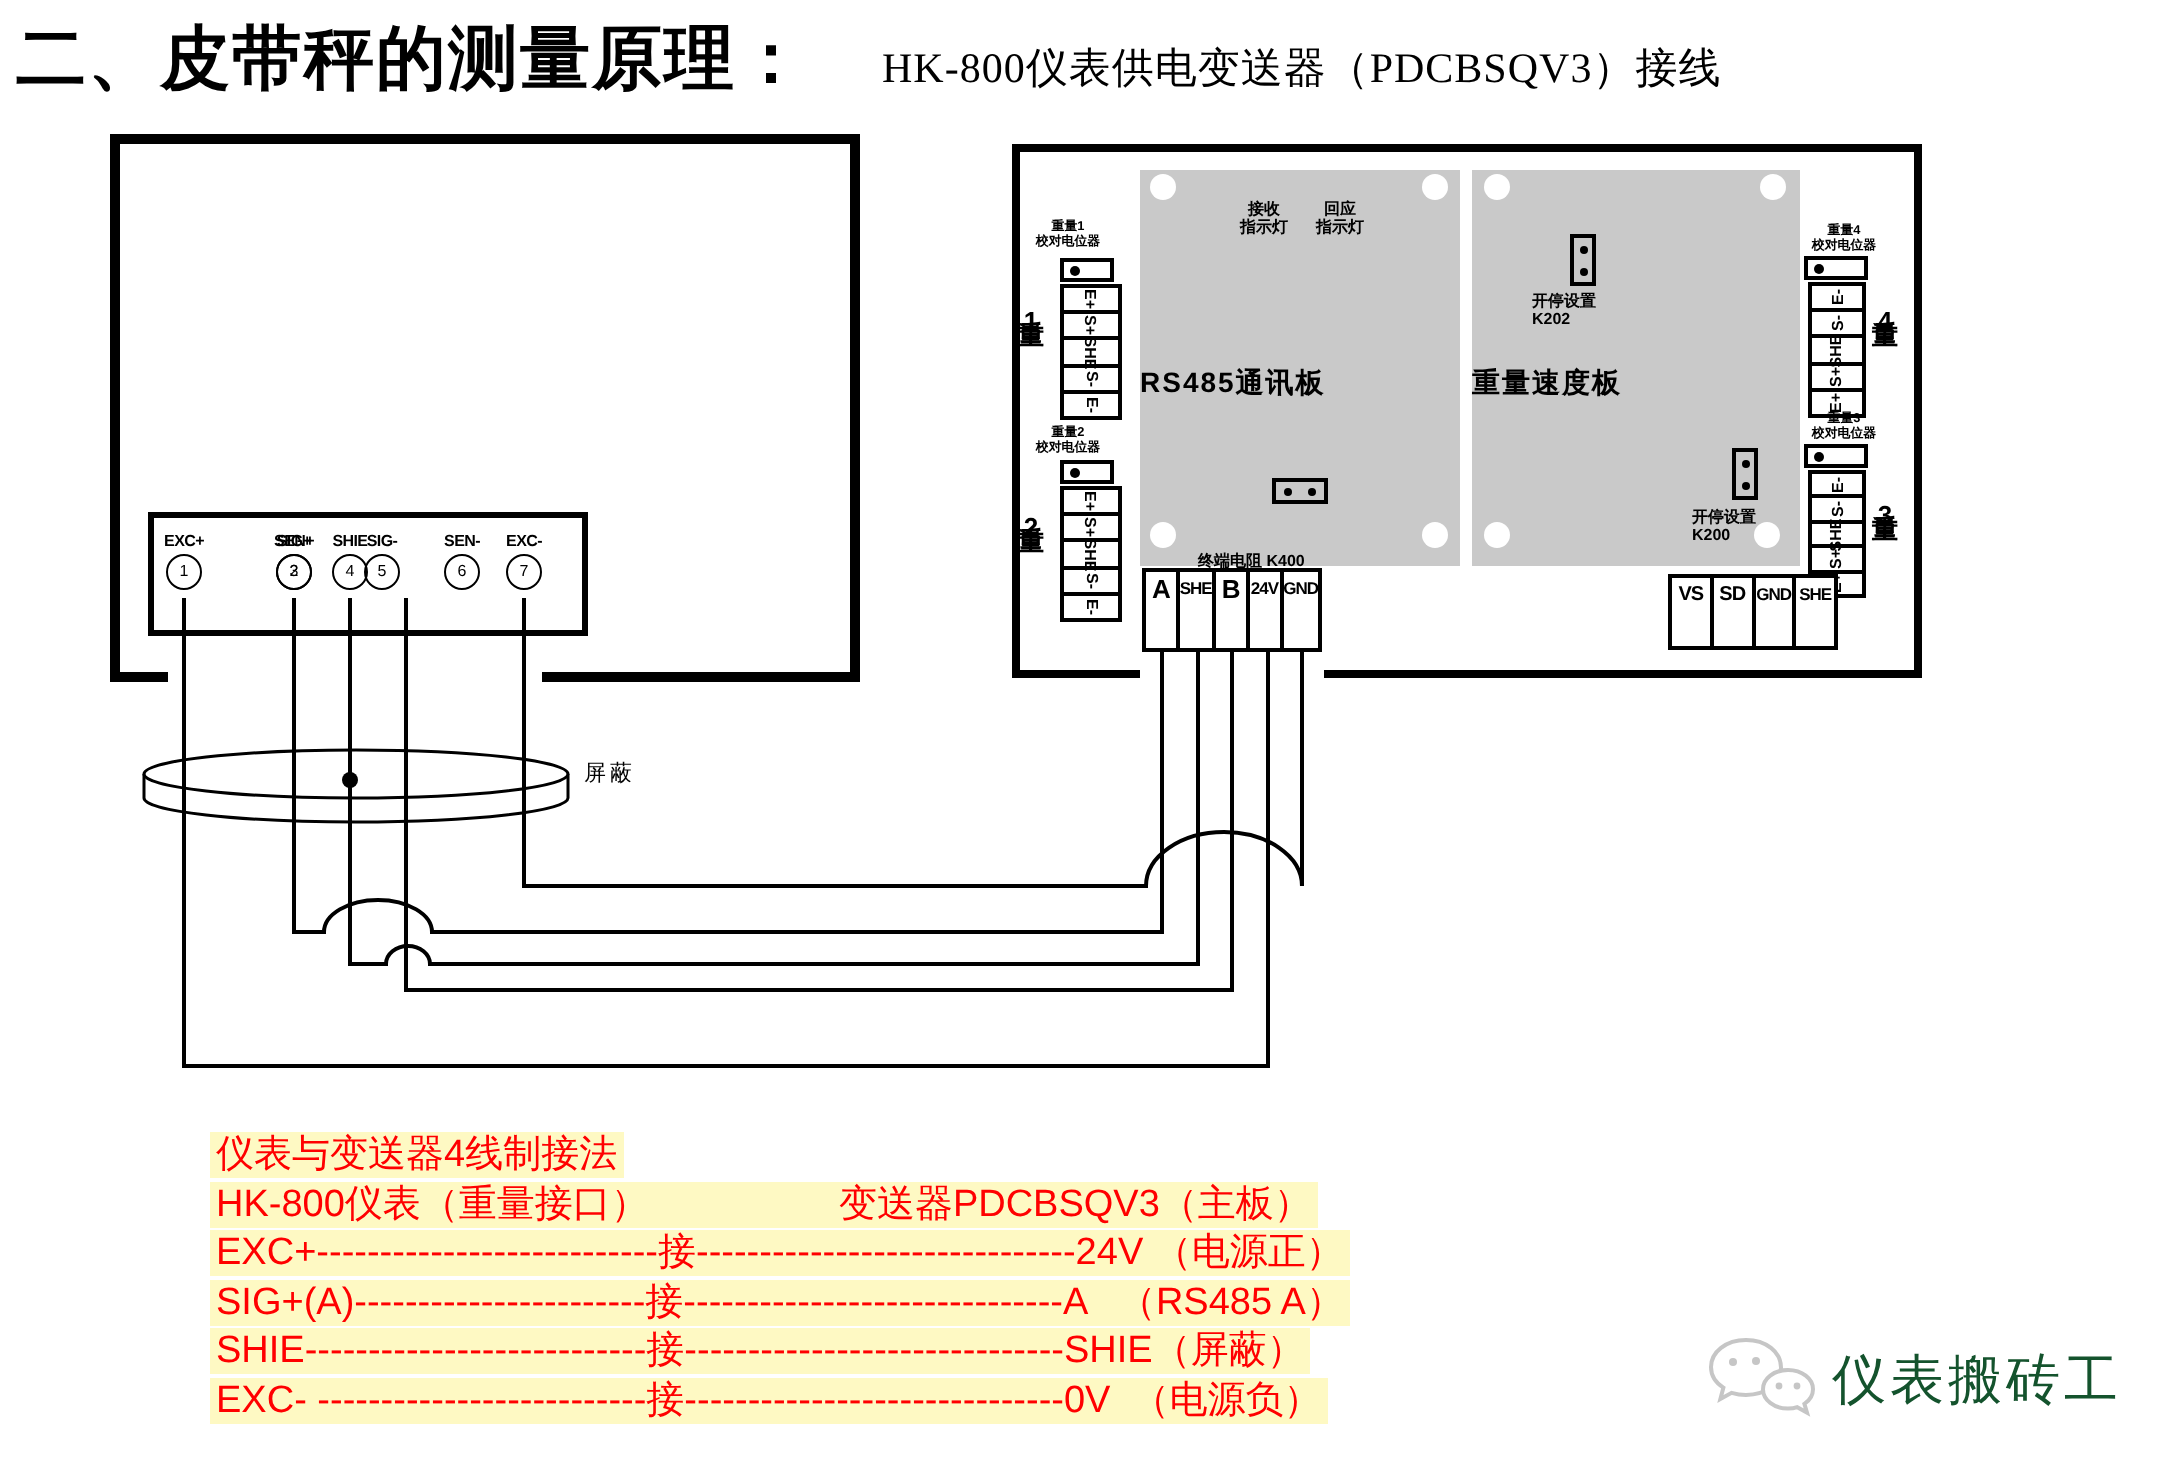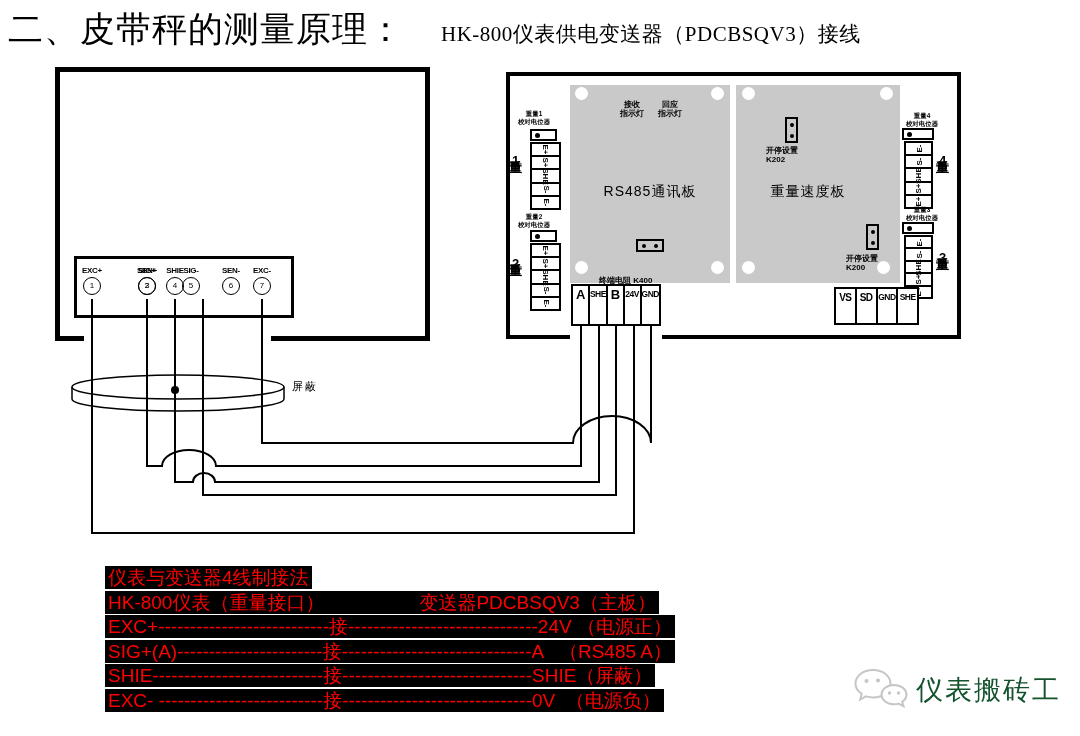--- a/index.html
+++ b/index.html
@@ -1,38 +1,38 @@
 <!DOCTYPE html>
 <html><head>
 <meta charset="utf-8">
 <style>
   html,body{margin:0;padding:0;background:#fff;}
   .page{position:relative;width:1080px;height:736px;background:#ffffff;overflow:hidden;
         font-family:"Liberation Sans",sans-serif;color:#000;}
   .abs{position:absolute;}
 
   
-  .title-main{font-family:"Liberation Serif","DejaVu Serif",serif;font-weight:normal;font-size:35px;letter-spacing:1px;}
+  .title-main{font-family:"Liberation Serif","DejaVu Serif",serif;font-weight:bold;font-size:35px;letter-spacing:1px;}
   .title-sub{font-family:"Liberation Serif","DejaVu Serif",serif;font-size:21px;letter-spacing:0.5px;}
 
   
   .inst-box{left:55px;top:67px;width:375px;height:274px;border:5px solid #000;box-sizing:border-box;}
   .inst-terms{left:74px;top:256px;width:220px;height:62px;border:3px solid #000;box-sizing:border-box;}
   .iterm{position:absolute;width:34px;text-align:center;}
   .iterm-label{font-size:8px;font-weight:bold;letter-spacing:-0.3px;}
   .iterm-circle{width:16px;height:16px;border:1.5px solid #000;border-radius:50%;margin:2px auto 0;
                 font-size:8px;line-height:16px;text-align:center;}
 
   
   .tx-box{left:506px;top:72px;width:455px;height:267px;border:4px solid #000;box-sizing:border-box;}
 
   .board{background:#c9c9c9;}
   .hole{width:13px;height:13px;border-radius:50%;background:#fff;}
   .led-label{font-size:8px;font-weight:bold;text-align:center;white-space:pre-line;line-height:9px;}
-  .board-name{font-size:14px;font-weight:normal;text-align:center;letter-spacing:1px;}
+  .board-name{font-size:14px;font-weight:bold;text-align:left;letter-spacing:1px;}
   .jp-cap{font-size:8px;font-weight:bold;white-space:pre-line;line-height:9px;margin-top:48px;}
   .jumper-h{width:28px;height:13px;border:2.5px solid #000;box-sizing:border-box;display:flex;
             align-items:center;justify-content:space-around;background:#c9c9c9;}
   .jumper-v{width:13px;height:26px;border:2.5px solid #000;box-sizing:border-box;display:flex;
             flex-direction:column;align-items:center;justify-content:space-around;background:#c9c9c9;}
   .jdot{width:4px;height:4px;border-radius:50%;background:#000;}
 
   
   .strip-cap{font-size:7px;font-weight:bold;text-align:center;white-space:pre-line;line-height:8px;transform:scale(0.92);}
   .pot{border:2px solid #000;box-sizing:border-box;background:#fff;display:flex;align-items:center;}
@@ -52,21 +52,21 @@
   .tcell:last-child{border-right:none;}
   .tcell.big{font-size:13px;padding-top:1px;}
 
   
   svg.wires{position:absolute;left:0;top:0;pointer-events:none;}
   .shield-label{font-size:11px;letter-spacing:2px;}
 
   
   .notes{left:105px;top:566px;}
   .note-line{height:24.6px;}
-  .note-line span{display:inline-block;background:#000000;color:#ff0000;font-size:19px;
+  .note-line span{display:inline-block;background:#fef9c3;color:#ff0000;font-size:19px;
                   white-space:pre;padding:0 3px;line-height:23px;}
 
   
   .watermark{left:852px;top:666px;display:flex;align-items:center;gap:6px;}
   .wm-text{font-size:27px;color:#14532d;letter-spacing:2px;text-shadow:1px 1px 0 #ffffff;}
 </style>
 </head>
 <body>
 
 <div class="page">

